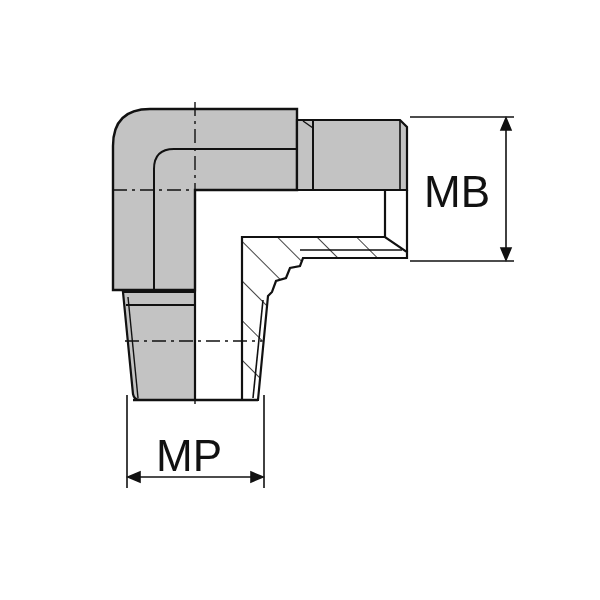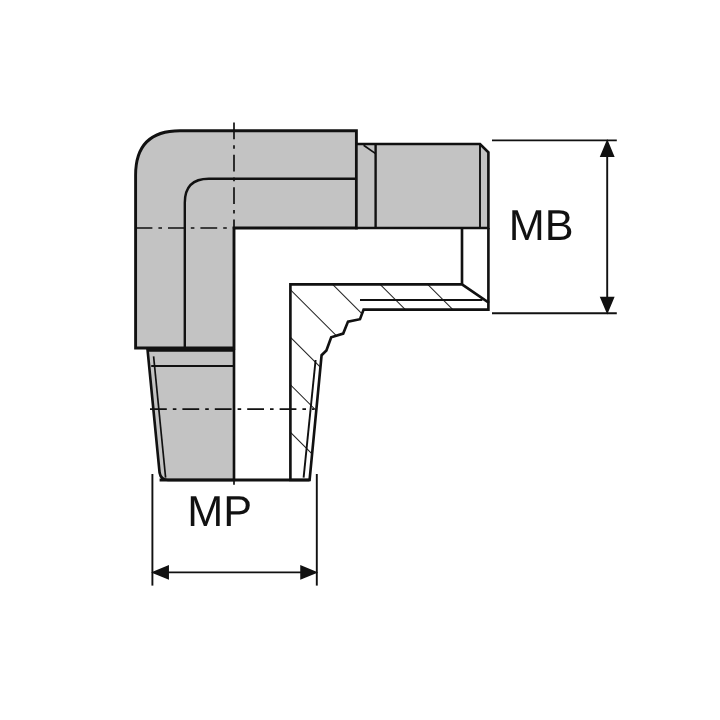--- a/index.html
+++ b/index.html
@@ -1,20 +1,20 @@
 <!DOCTYPE html>
 <html><head>
 <meta charset="utf-8">
 <style>
   html, body { margin: 0; padding: 0; background: #ffffff; }
   body { width: 600px; height: 600px; position: relative; overflow: hidden; font-family: "Liberation Sans", sans-serif; }
   #diagram { position: absolute; left: 0; top: 0; width: 600px; height: 600px; }
-  .lbl { position: absolute; font-family: "Liberation Sans", sans-serif; color: #111; font-size: 36px; line-height: 1; letter-spacing: 0px; }
+  .lbl { position: absolute; font-family: "Liberation Sans", sans-serif; color: #111; font-size: 44px; line-height: 1; letter-spacing: 0px; }
   #label-mb { left: 424px; top: 170px; }
-  #label-mp { left: 156px; top: 408px; }
+  #label-mp { left: 156px; top: 434px; }
 </style>
 </head>
 <body>
 
 <svg id="diagram" viewBox="0 0 600 600" xmlns="http://www.w3.org/2000/svg">
   <defs>
     <pattern id="hatch" patternUnits="userSpaceOnUse" width="28" height="28" patternTransform="rotate(-45)">
       <line x1="0" y1="0" x2="0" y2="28" stroke="#111" stroke-width="1.6"></line>
     </pattern>
   </defs>

